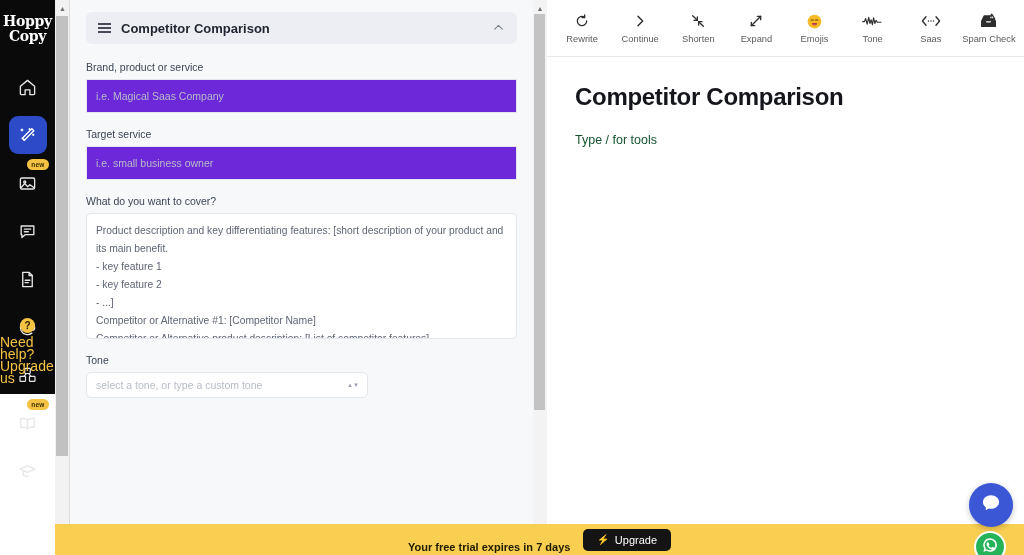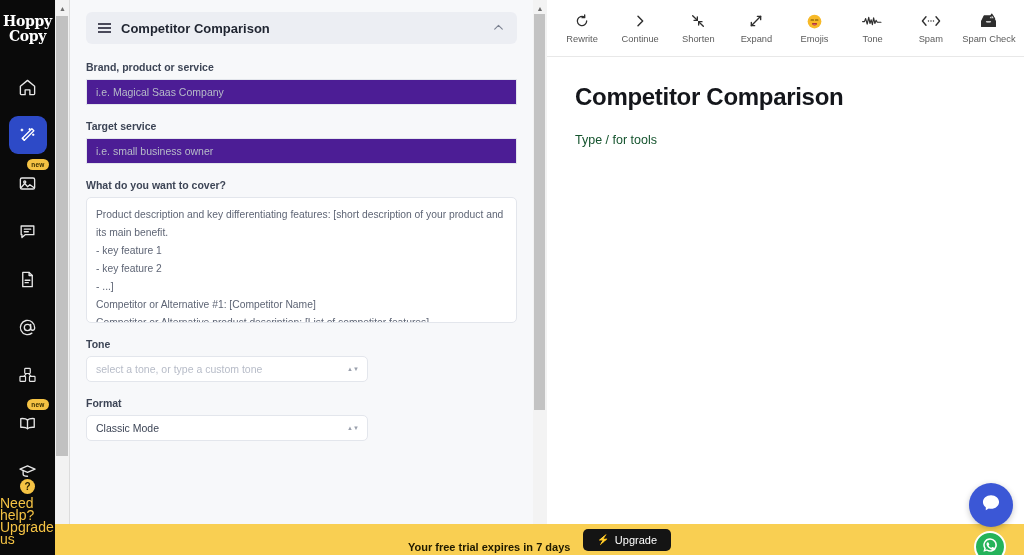--- a/index.html
+++ b/index.html
@@ -6,21 +6,21 @@
   html, body {
     width: 1024px; height: 555px;
     overflow: hidden;
     font-family: "Liberation Sans", sans-serif;
     background: #ffffff;
   }
   .app { position: relative; width: 1024px; height: 555px; display: flex; }
 
   
   .rail {
-    width: 55px; height: 555px;
+    width: 55px; height: 394px;
     background: #0a0a0a;
     display: flex; flex-direction: column; align-items: center;
     flex: 0 0 55px;
     position: relative; z-index: 5;
   }
   .brand {
     margin-top: 14px;
     text-align: center;
     color: #ffffff;
     font-family: "DejaVu Serif", serif;
@@ -102,32 +102,32 @@
   }
   .panel-head .ham { display:flex; flex-direction:column; gap:2.5px; margin-right:10px; }
   .panel-head .ham i { display:block; width: 13px; height: 1.6px; background: #4a4a5a; }
   .panel-title {
     font-size: 13px; font-weight: bold; color: #1f2430;
     flex: 1;
   }
   .chev-up { color: #7b8190; font-size: 12px; line-height: 1; }
 
   .field-label {
-    font-size: 10.5px; font-weight: bold; color: #3d4556;
+    font-size: 10.5px; font-weight: normal; color: #3d4556;
     margin-bottom: 6px;
   }
   .field-block { margin-bottom: 15px; }
   .txt-input {
     width: 100%; height: 26px;
-    background: #4c1d95;
+    background: #6d28d9;
     border: 1px solid #e3e6ec;
     border-radius: 0;
     font-size: 10.5px;
     color: #b7bcc8;
-    padding: 0 9px;
+    padding: 16px 9px;
     display: flex; align-items: center;
     font-family: "Liberation Sans", sans-serif;
   }
   .txt-area {
     width: 100%; height: 126px;
     background: #ffffff;
     border: 1px solid #e3e6ec;
     border-radius: 5px;
     padding: 8px 9px;
     font-size: 10.3px;
@@ -405,27 +405,20 @@
       </div>
 
       <div class="field-block">
         <div class="field-label">Tone</div>
         <div class="select-box placeholder">
           <span>select a tone, or type a custom tone</span>
           <span class="select-caret">▲▼</span>
         </div>
       </div>
 
-      <div class="field-block">
-        <div class="field-label">Format</div>
-        <div class="select-box filled">
-          <span>Classic Mode</span>
-          <span class="select-caret">▲▼</span>
-        </div>
-      </div>
 
     </div>
   </div>
 
   <div class="sb-mid">
     <div class="sb-arrow up">▲</div>
     <div class="thumb"></div>
     <div class="sb-arrow down">▼</div>
   </div>
 
@@ -495,21 +488,21 @@
 
       <div class="tool">
         <span class="tool-ico">
           <svg width="20" height="16" viewBox="0 0 28 20" fill="none" stroke="#2e2e2e" stroke-width="1.9" stroke-linecap="round" stroke-linejoin="round">
               <path d="M7 4 2 10l5 6M21 4l5 6-5 6"></path>
               <circle cx="10.5" cy="10" r="1" fill="#2e2e2e" stroke="none"></circle>
               <circle cx="14" cy="10" r="1" fill="#2e2e2e" stroke="none"></circle>
               <circle cx="17.5" cy="10" r="1" fill="#2e2e2e" stroke="none"></circle>
             </svg>
         </span>
-        <span class="tool-lbl">Spam</span>
+        <span class="tool-lbl">Saas</span>
       </div>
 
       <div class="tool">
         <span class="tool-ico">
           <svg width="19" height="16" viewBox="0 0 24 22" fill="none" stroke="#2e2e2e" stroke-width="1.6" stroke-linejoin="round">
               <path d="M2.5 11.5 6 4h12l3.5 7.5v7h-19z" fill="#2e2e2e"></path>
               <path d="M2.5 11.5h5l1.3 2.4h6.4l1.3-2.4h5" fill="#ffffff" stroke="#2e2e2e"></path>
               <path d="M16.5 1.5 20.5 8h-8z" fill="#ffffff" stroke="#2e2e2e" stroke-width="1.5"></path>
               <path d="M16.5 3.8v2.2" stroke="#2e2e2e" stroke-width="1.3" stroke-linecap="round"></path>
             </svg>

